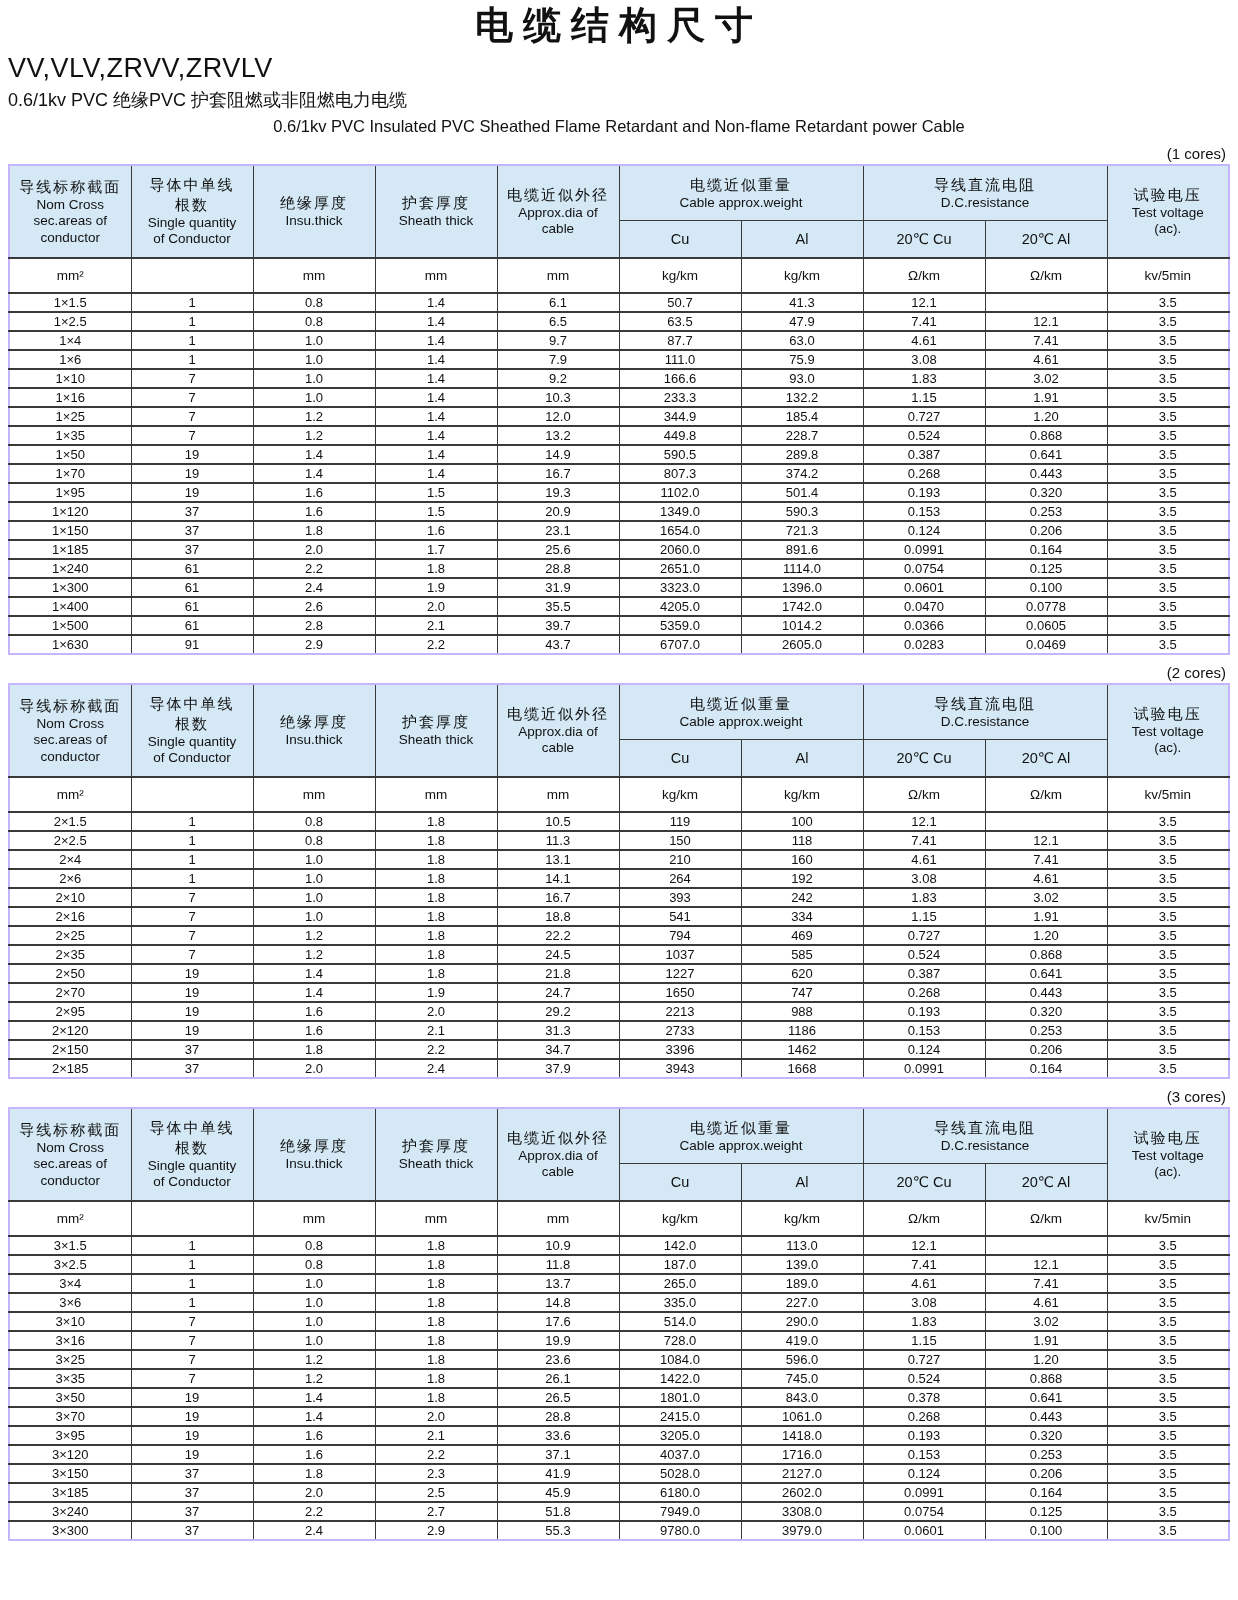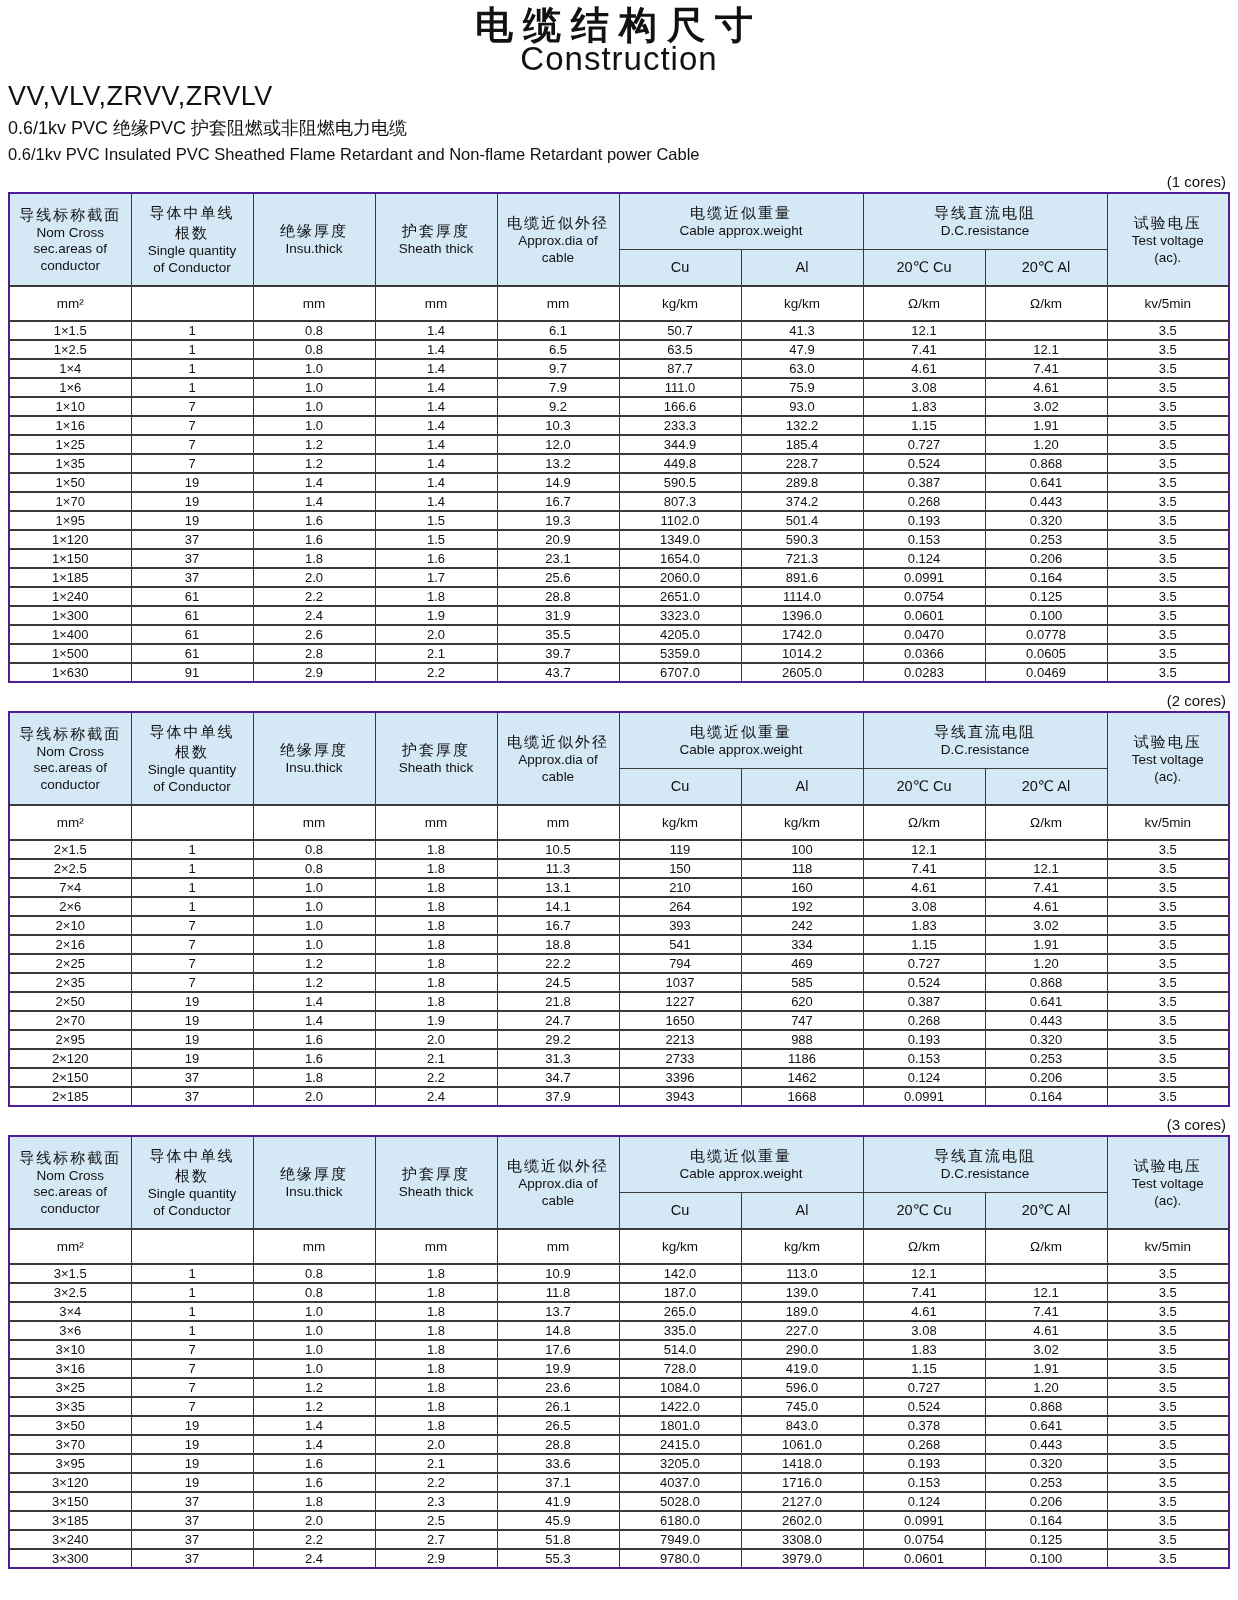--- a/index.html
+++ b/index.html
@@ -27,33 +27,33 @@
     margin-top: -3px;
     letter-spacing: 1px;
   }
   .model {
     font-size: 27px;
     font-weight: normal;
     margin-top: 7px;
     letter-spacing: 0.5px;
   }
   .sub-zh { font-size: 18px; margin-top: 4px; }
-  .sub-en { font-size: 16.5px; margin-top: 5px; }
+  .sub-en { font-size: 16.5px; margin-top: 5px; text-align: center; }
 
   .table-section { margin-top: 0; }
   .cores-label {
     text-align: right;
     font-size: 15px;
     padding: 9px 4px 2px 0;
   }
   table {
     width: 100%;
     border-collapse: collapse;
     table-layout: fixed;
-    border: 2px solid #4c1d95;
+    border: 2px solid #c4b5fd;
   }
   th, td {
     border: 1px solid #3a3a3a;
     text-align: center;
     vertical-align: middle;
     padding: 0;
     overflow: hidden;
   }
   thead tr.main-row { height: 56px; }
   thead tr.sub-row  { height: 37px; }
@@ -68,21 +68,20 @@
     border-top-width: 2px;
   }
   tbody tr.unit-row td { height: 35px; font-size: 13.5px; }
 </style>
 </head>
 <body>
 
 <div class="page">
 
   <div class="title-zh">电缆结构尺寸</div>
-  <div class="title-en">Construction</div>
 
   <div class="model">VV,VLV,ZRVV,ZRVLV</div>
   <div class="sub-zh">0.6/1kv PVC 绝缘PVC 护套阻燃或非阻燃电力电缆</div>
   <div class="sub-en">0.6/1kv PVC Insulated PVC Sheathed Flame Retardant and Non-flame Retardant power Cable</div>
 
   <div class="table-section">
     <div class="cores-label">(1 cores)</div>
     <table>
         <colgroup>
           <col style="width: 10%;">
@@ -483,21 +482,21 @@
             <td>0.8</td>
             <td>1.8</td>
             <td>11.3</td>
             <td>150</td>
             <td>118</td>
             <td>7.41</td>
             <td>12.1</td>
             <td>3.5</td>
           </tr>
           <tr>
-            <td>7×4</td>
+            <td>2×4</td>
             <td>1</td>
             <td>1.0</td>
             <td>1.8</td>
             <td>13.1</td>
             <td>210</td>
             <td>160</td>
             <td>4.61</td>
             <td>7.41</td>
             <td>3.5</td>
           </tr>

